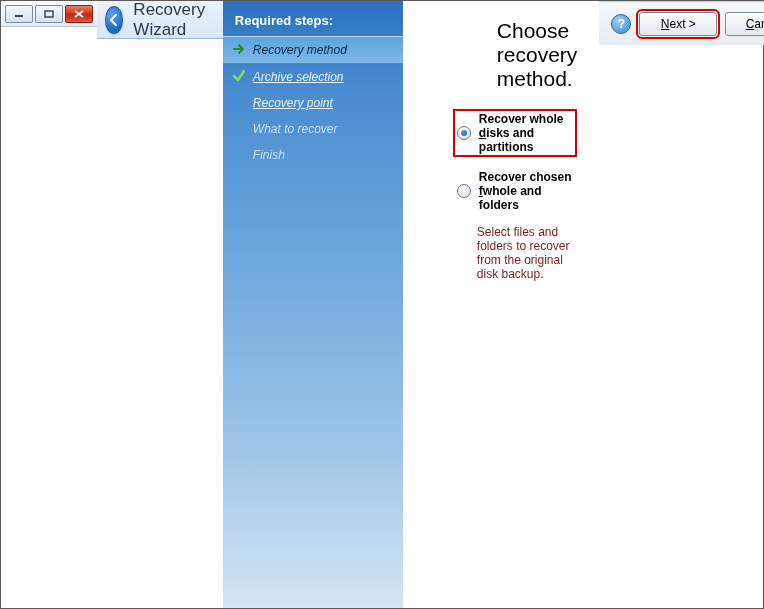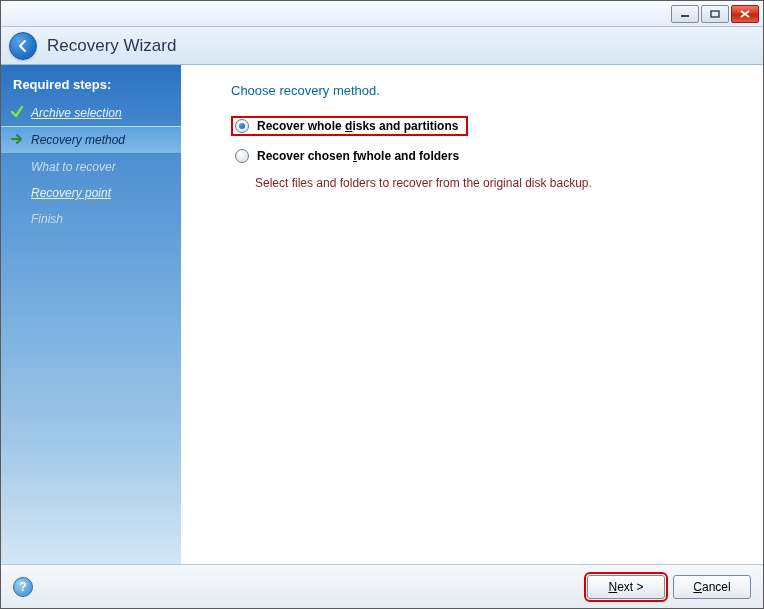--- a/index.html
+++ b/index.html
@@ -8,21 +8,21 @@
     font-family: "Segoe UI", Tahoma, sans-serif;
     font-size: 12px;
     background: #fff;
   }
   .window {
     width: 764px;
     height: 609px;
     border: 1px solid #5a5a5a;
     background: #fff;
     display: flex;
-    flex-direction: column;
+    flex-direction: row;
   }
   
   .titlebar {
     height: 26px;
     background: linear-gradient(to bottom, #f7fbff, #e6eef7);
     border-bottom: 1px solid #b8c5d6;
     display: flex;
     justify-content: flex-end;
     align-items: center;
     padding: 0 4px;
@@ -112,23 +112,24 @@
     border-bottom: 1px solid rgba(0,0,0,0.15);
   }
   .step.future { color: #c9ddee; font-style: italic; }
   
   .main {
     flex: 1;
     background: #fff;
     padding: 18px 22px;
   }
   .main-title {
-    font-size: 13px;
-    color: #0369a1;
+    font-size: 21px;
+    color: #000000;
     margin-bottom: 18px;
+    margin-left: 44px;
   }
   .option-row {
     display: flex;
     align-items: center;
     gap: 8px;
     padding: 3px 4px;
     margin-bottom: 10px;
     width: fit-content;
   }
   .option-row.highlighted {
@@ -238,40 +239,40 @@
       </svg>
     </div>
     <div class="header-title">Recovery Wizard</div>
   </div>
 
   <div class="body">
 
     <div class="sidebar">
       <div class="sidebar-header">Required steps:</div>
 
+      <div class="step current">
+        <svg class="step-icon" viewBox="0 0 14 14">
+          <path d="M2 7 L10 7 M7 3 L11 7 L7 11" stroke="#2d8a2d" stroke-width="2" fill="none" stroke-linecap="round" stroke-linejoin="round"></path>
+        </svg>
+        <span>Recovery method</span>
+      </div>
+
       <div class="step underline">
         <svg class="step-icon" viewBox="0 0 14 14">
           <path d="M2 7 L6 11 L12 2" stroke="#7de04a" stroke-width="2.5" fill="none" stroke-linecap="round" stroke-linejoin="round"></path>
         </svg>
         <span>Archive selection</span>
       </div>
 
-      <div class="step current">
-        <svg class="step-icon" viewBox="0 0 14 14">
-          <path d="M2 7 L10 7 M7 3 L11 7 L7 11" stroke="#2d8a2d" stroke-width="2" fill="none" stroke-linecap="round" stroke-linejoin="round"></path>
-        </svg>
-        <span>Recovery method</span>
+      <div class="step underline">
+        <span>Recovery point</span>
       </div>
 
       <div class="step future">
         <span>What to recover</span>
-      </div>
-
-      <div class="step underline">
-        <span>Recovery point</span>
       </div>
 
       <div class="step future">
         <span>Finish</span>
       </div>
     </div>
 
     <div class="main">
       <div class="main-title">Choose recovery method.</div>
 

